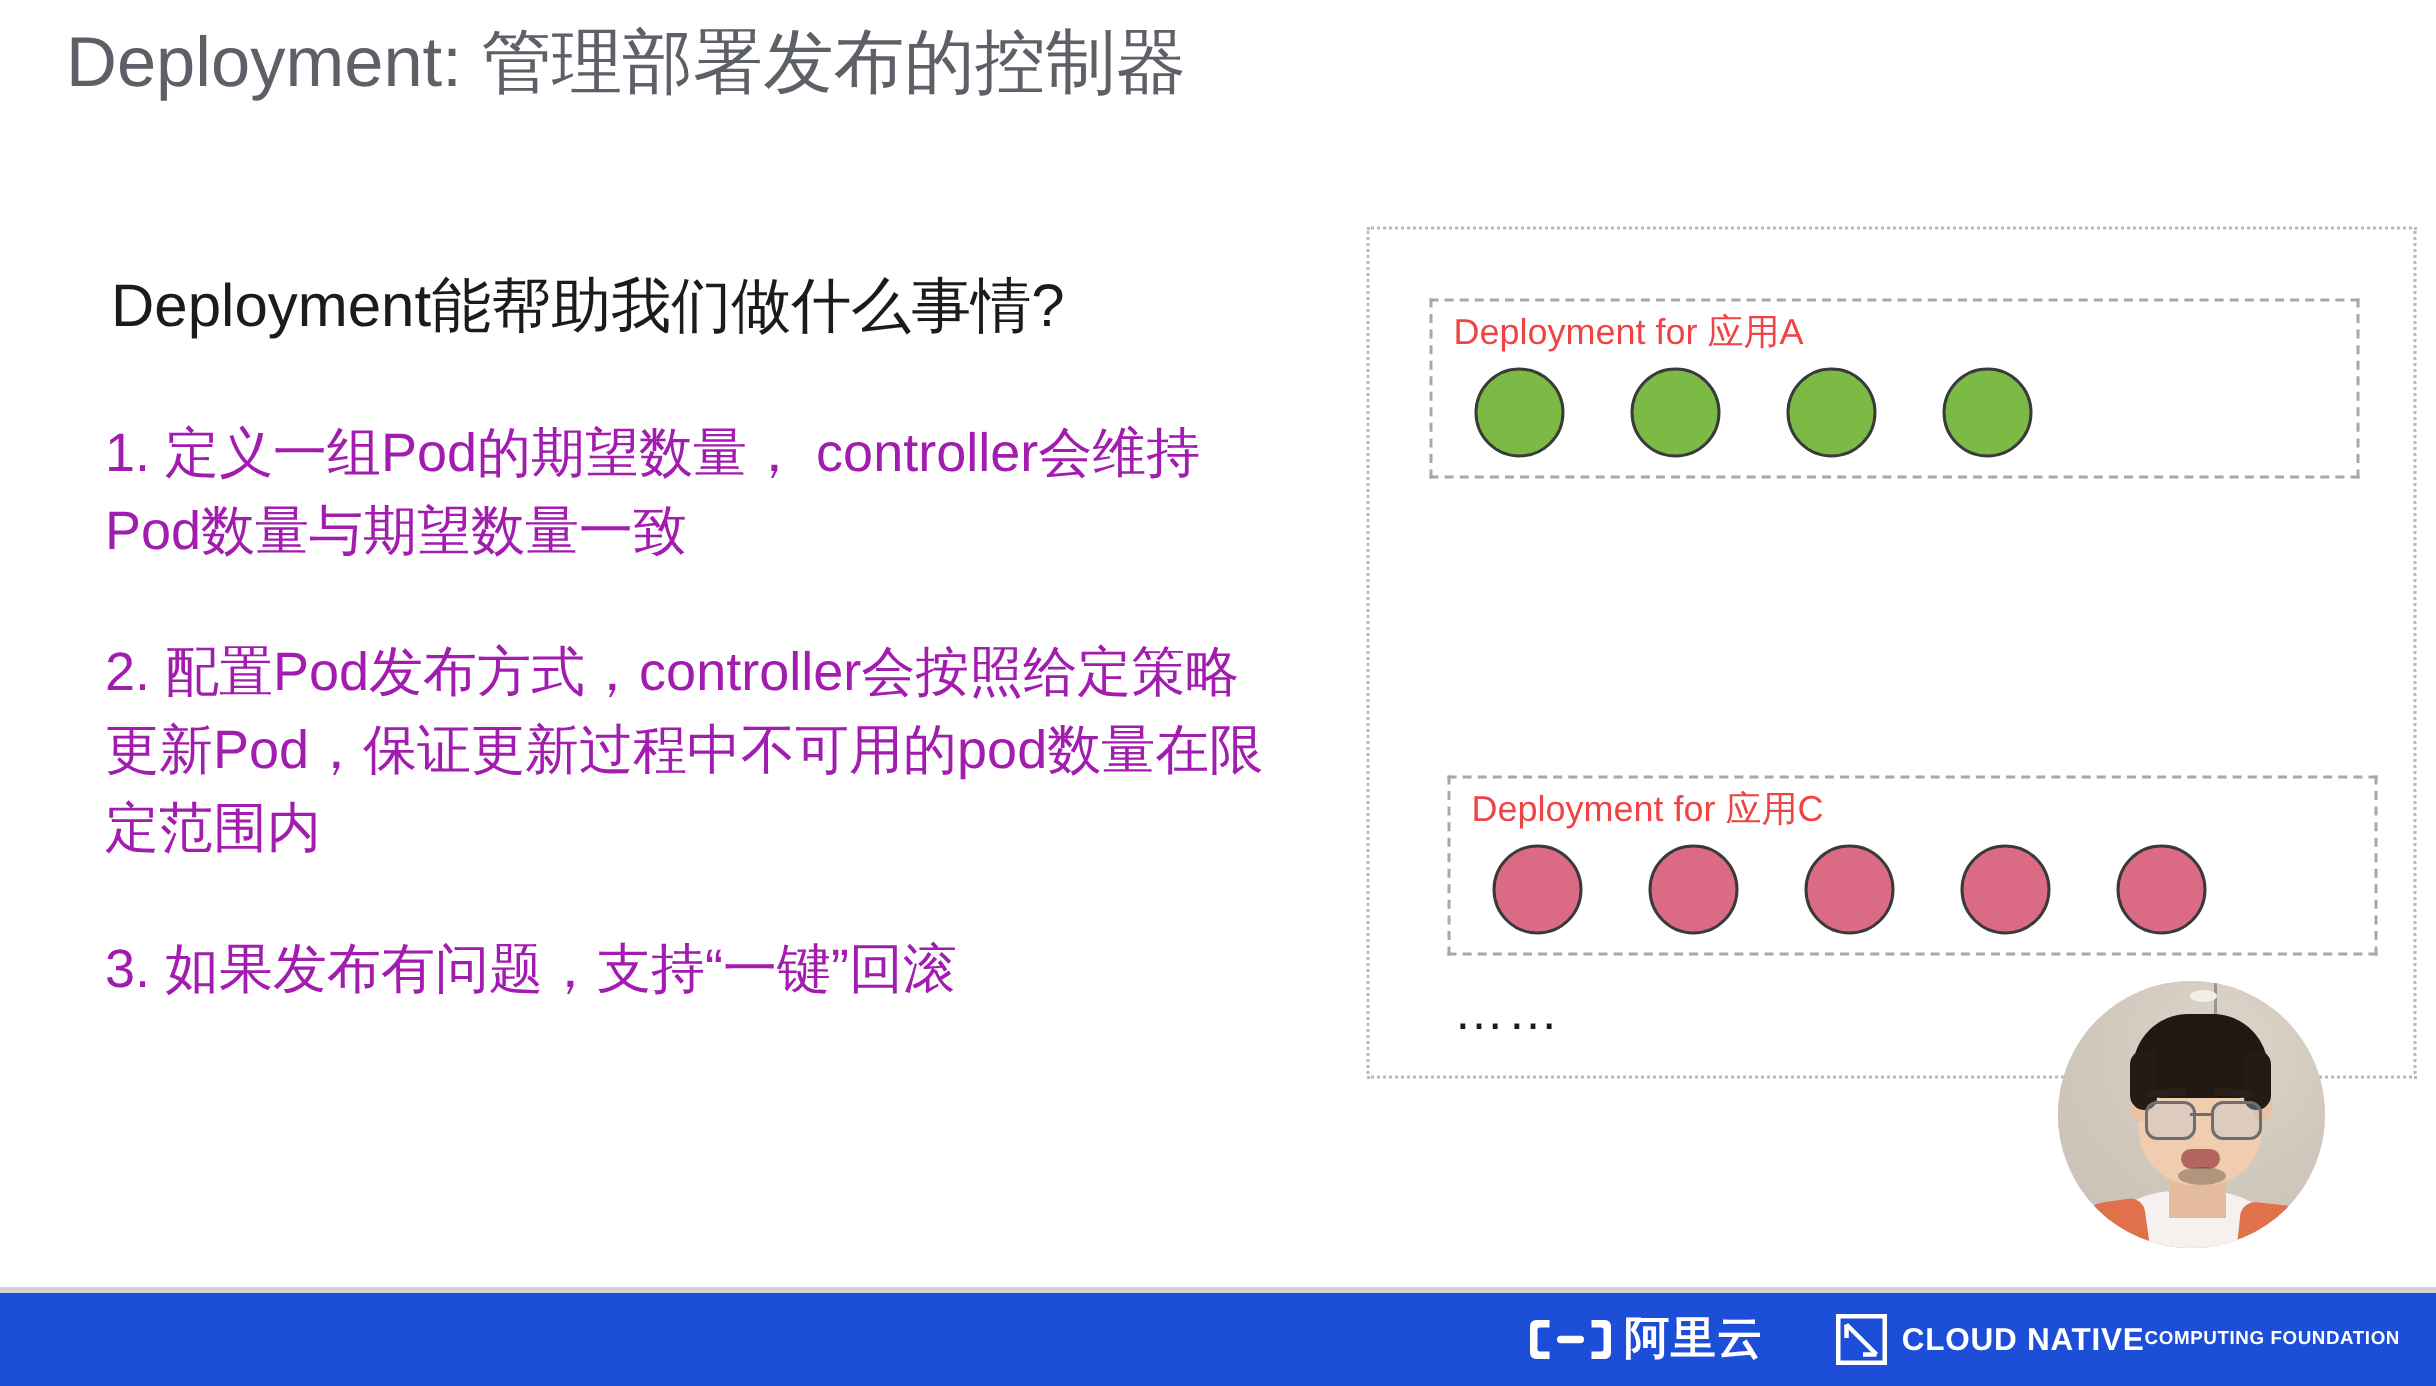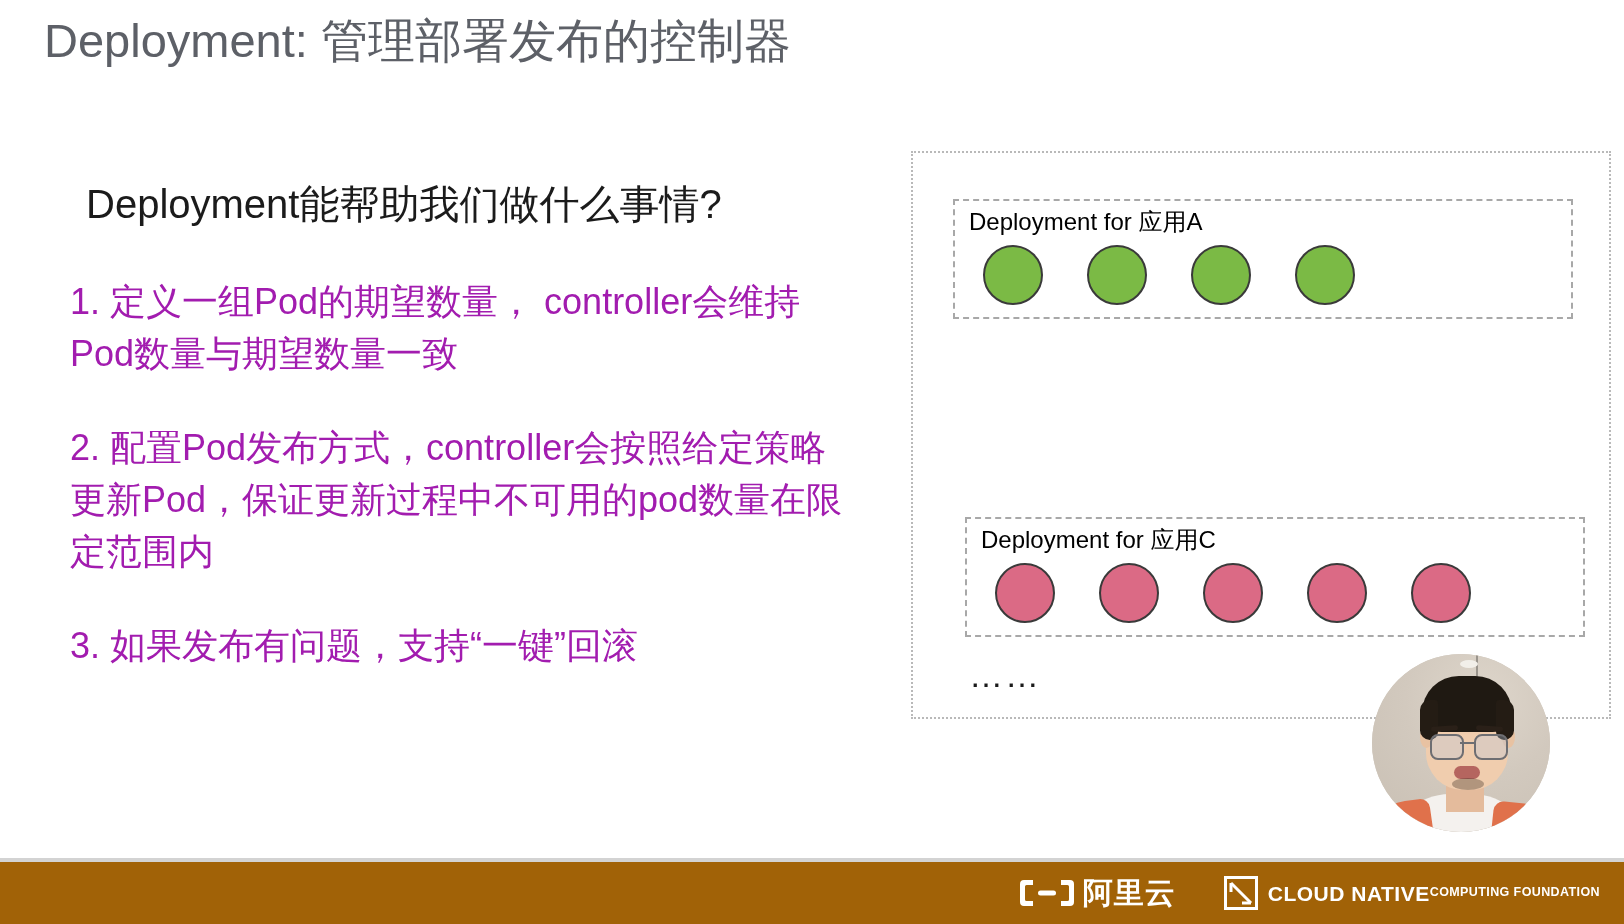--- a/index.html
+++ b/index.html
@@ -40,21 +40,21 @@
   #left-column {
     position: absolute;
     left: 70px;
     top: 178px;
     width: 790px;
   }
   #lead-question {
     font-size: 40px;
     line-height: 52px;
     color: #1b1b1b;
-    margin: 0 0 46px 16px;
+    margin: 0 0 46px 4px;
     white-space: nowrap;
   }
   .bullet-item {
     font-size: 36px;
     line-height: 52px;
     color: #a21caf;
     margin: 0 0 42px 0;
   }
   .bullet-item:last-child { margin-bottom: 0; }
 
@@ -77,21 +77,21 @@
   #group-a { left: 40px;  top: 46px;  width: 620px; height: 120px; }
   #group-b { left: 45px;  top: 205px; width: 620px; height: 120px; }
   #group-c { left: 52px;  top: 364px; width: 620px; height: 120px; }
 
   .group-label {
     position: absolute;
     left: 14px;
     top: 6px;
     font-size: 24px;
     line-height: 30px;
-    color: #000000;
+    color: #ef4444;
     white-space: nowrap;
   }
   .pod-row {
     position: absolute;
     left: 28px;
     top: 44px;
     display: flex;
     gap: 44px;
   }
   .pod {
@@ -222,21 +222,21 @@
     position: absolute;
     left: 0; top: 858px;
     width: 1624px; height: 4px;
     background: #d3d3d3;
   }
   #footer-bar {
     position: absolute;
     left: 0; top: 862px;
     width: 1624px;
     height: 62px;
-    background: #a16207;
+    background: #1d4ed8;
     display: flex;
     align-items: center;
     justify-content: flex-end;
     padding-right: 24px;
     box-sizing: border-box;
   }
   #logo-aliyun {
     display: flex;
     align-items: center;
     gap: 8px;

